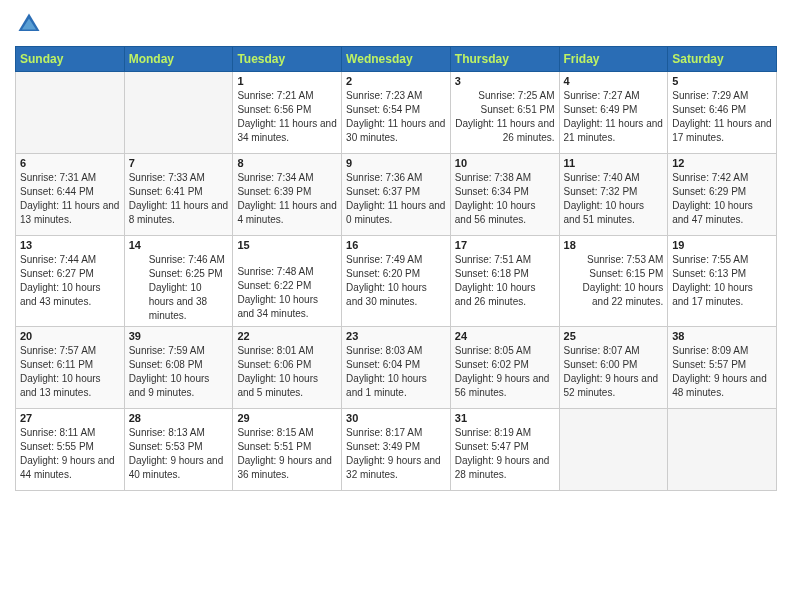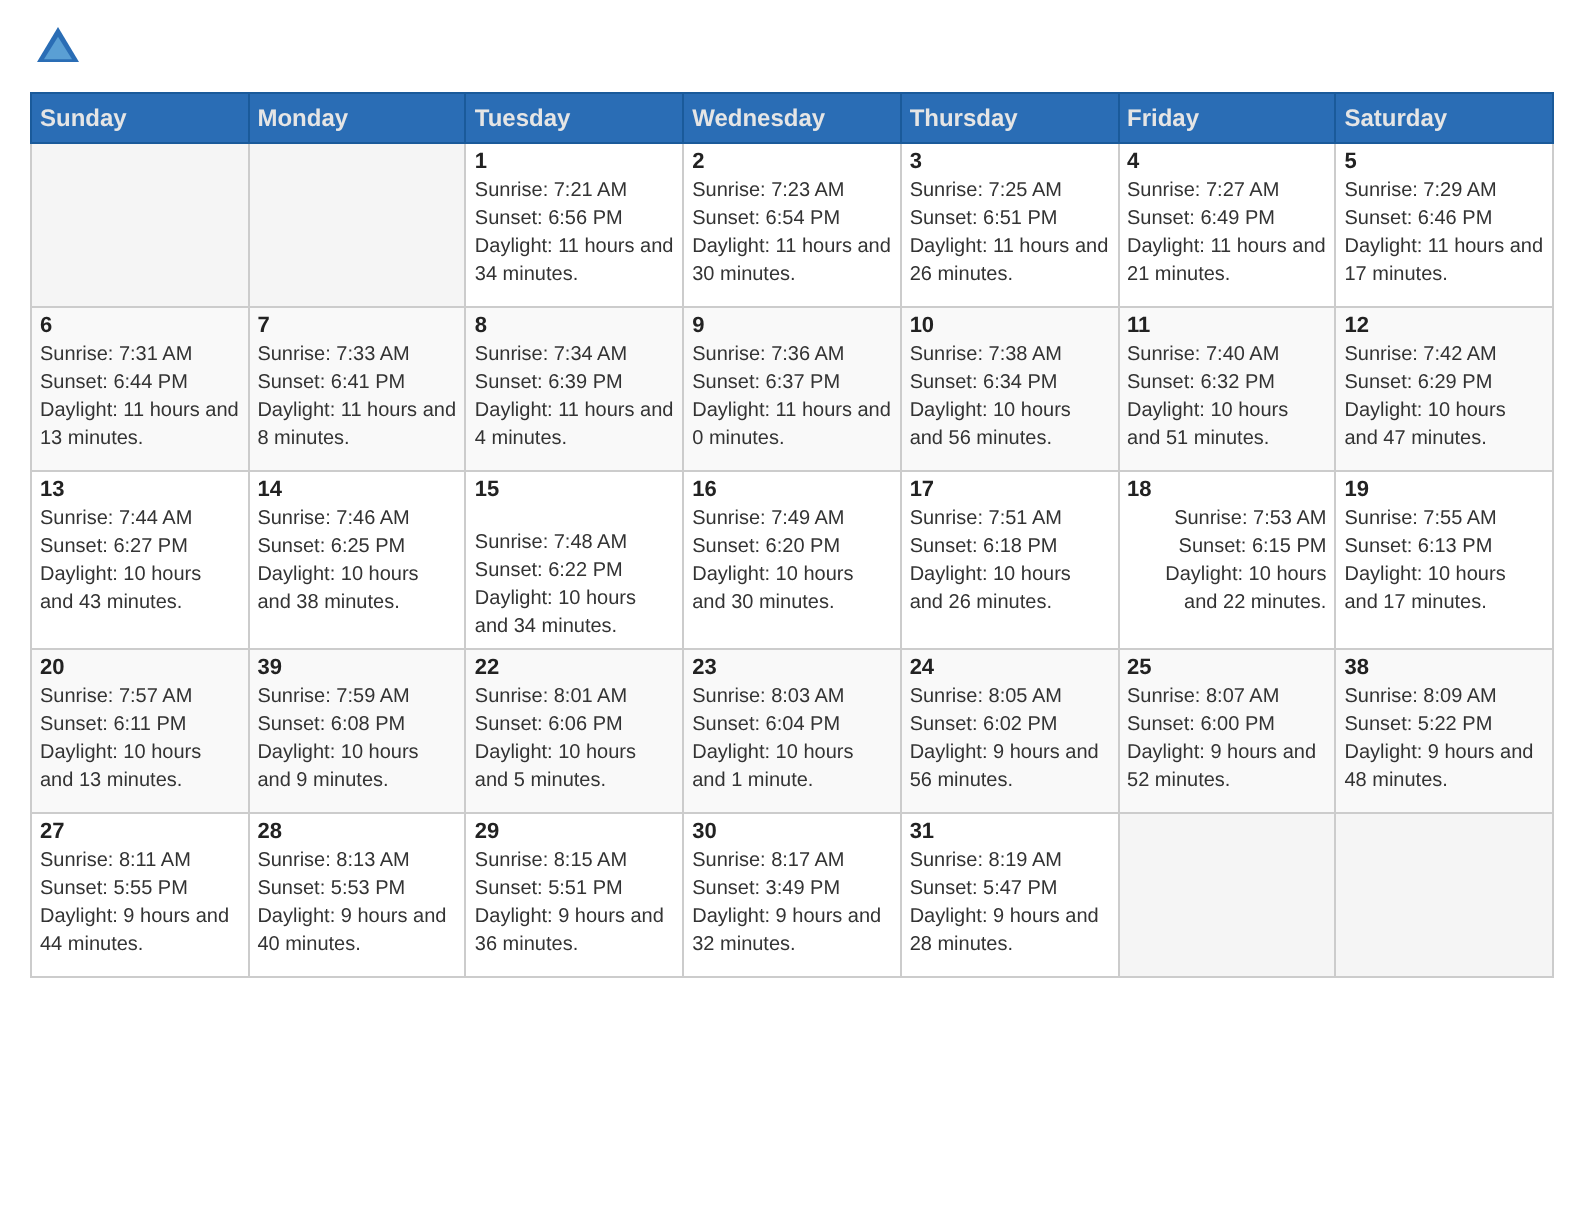--- a/index.html
+++ b/index.html
@@ -51,21 +51,21 @@
       font-size: 16px;
       color: #444;
     }
     .calendar {
       width: 100%;
       border-collapse: collapse;
       table-layout: fixed;
     }
     .calendar th {
       background: #2a6db5;
-      color: #e5e5e5;
+      color: #bef264;
       font-size: 12px;
       font-weight: bold;
       padding: 5px 4px;
       text-align: left;
       border: 1px solid #1a5a9a;
     }
     .calendar td {
       border: 1px solid #ccc;
       vertical-align: top;
       padding: 3px 4px;
@@ -135,21 +135,21 @@
 Daylight: 11 hours and 34 minutes.</div>
           </td>
           <td>
             <div class="day-number">2</div>
             <div class="day-detail" style="white-space: pre-line;">Sunrise: 7:23 AM
 Sunset: 6:54 PM
 Daylight: 11 hours and 30 minutes.</div>
           </td>
           <td>
             <div class="day-number">3</div>
-            <div class="day-detail" style="white-space: pre-line;">Sunrise: 7:25 AM
+            <div class="day-detail" style="white-space: pre-line; text-align: right;">Sunrise: 7:25 AM
 Sunset: 6:51 PM
 Daylight: 11 hours and 26 minutes.</div>
           </td>
           <td>
             <div class="day-number">4</div>
             <div class="day-detail" style="white-space: pre-line;">Sunrise: 7:27 AM
 Sunset: 6:49 PM
 Daylight: 11 hours and 21 minutes.</div>
           </td>
           <td>
@@ -186,40 +186,40 @@
           </td>
           <td>
             <div class="day-number">10</div>
             <div class="day-detail" style="white-space: pre-line;">Sunrise: 7:38 AM
 Sunset: 6:34 PM
 Daylight: 10 hours and 56 minutes.</div>
           </td>
           <td>
             <div class="day-number">11</div>
             <div class="day-detail" style="white-space: pre-line;">Sunrise: 7:40 AM
-Sunset: 6:32 PM
+Sunset: 7:32 PM
 Daylight: 10 hours and 51 minutes.</div>
           </td>
           <td>
             <div class="day-number">12</div>
             <div class="day-detail" style="white-space: pre-line;">Sunrise: 7:42 AM
 Sunset: 6:29 PM
 Daylight: 10 hours and 47 minutes.</div>
           </td>
         </tr>
         <tr>
           <td>
             <div class="day-number">13</div>
             <div class="day-detail" style="white-space: pre-line;">Sunrise: 7:44 AM
 Sunset: 6:27 PM
 Daylight: 10 hours and 43 minutes.</div>
           </td>
           <td>
             <div class="day-number">14</div>
-            <div class="day-detail" style="white-space: pre-line;">Sunrise: 7:46 AM
+            <div class="day-detail" style="white-space: pre-line; margin-left: 20px;">Sunrise: 7:46 AM
 Sunset: 6:25 PM
 Daylight: 10 hours and 38 minutes.</div>
           </td>
           <td>
             <div class="day-number">15</div>
             <div class="day-detail" style="white-space: pre-line; margin-top: 14px;">Sunrise: 7:48 AM
 Sunset: 6:22 PM
 Daylight: 10 hours and 34 minutes.</div>
           </td>
           <td>
@@ -280,21 +280,21 @@
           </td>
           <td>
             <div class="day-number">25</div>
             <div class="day-detail" style="white-space: pre-line;">Sunrise: 8:07 AM
 Sunset: 6:00 PM
 Daylight: 9 hours and 52 minutes.</div>
           </td>
           <td>
             <div class="day-number">38</div>
             <div class="day-detail" style="white-space: pre-line;">Sunrise: 8:09 AM
-Sunset: 5:22 PM
+Sunset: 5:57 PM
 Daylight: 9 hours and 48 minutes.</div>
           </td>
         </tr>
         <tr>
           <td>
             <div class="day-number">27</div>
             <div class="day-detail" style="white-space: pre-line;">Sunrise: 8:11 AM
 Sunset: 5:55 PM
 Daylight: 9 hours and 44 minutes.</div>
           </td>

